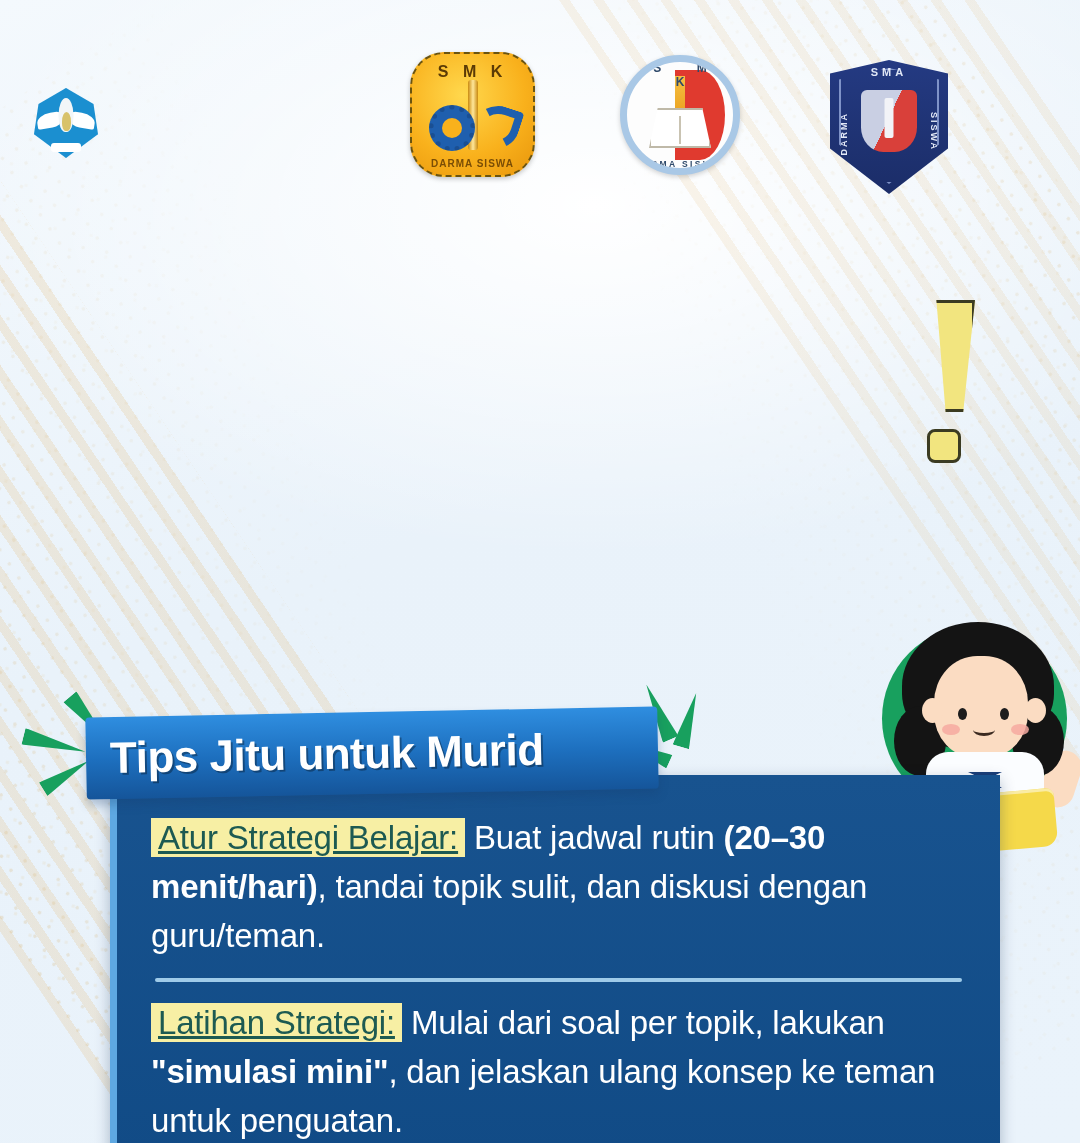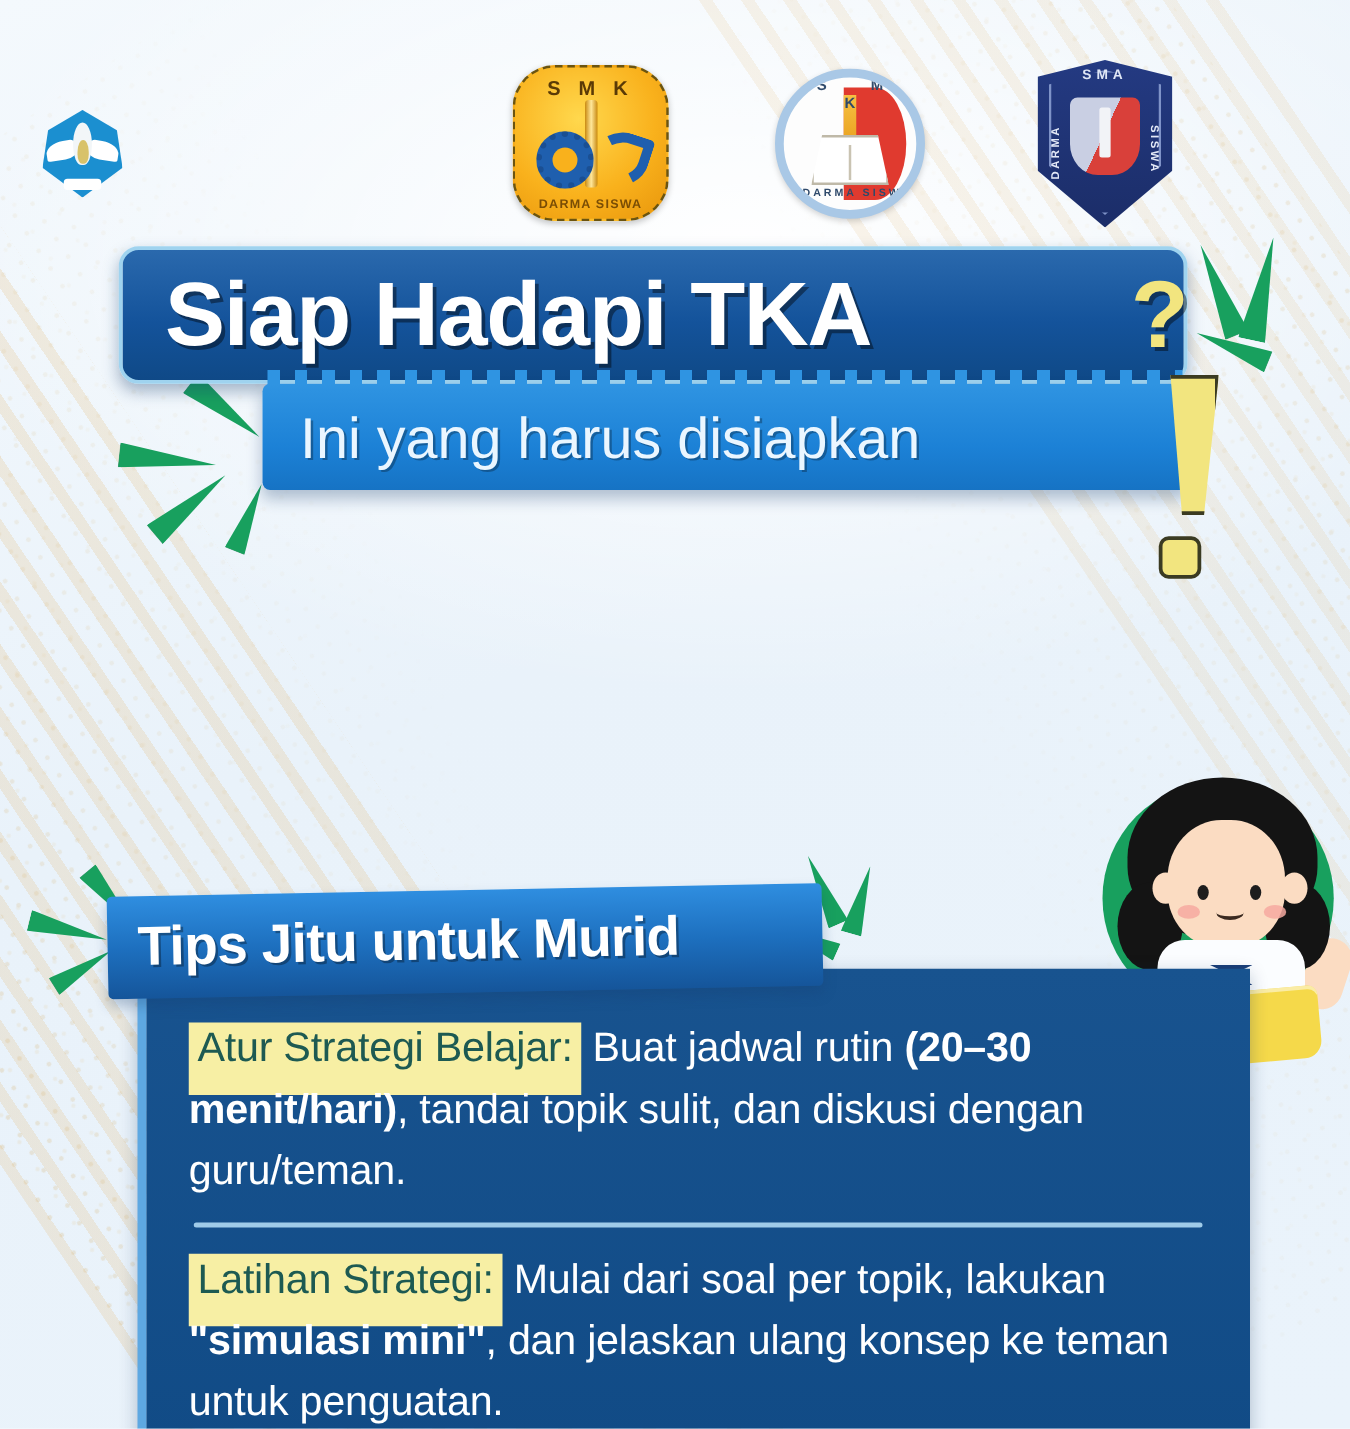--- a/index.html
+++ b/index.html
@@ -163,31 +163,32 @@
     width:2px;height:28px;background:#c9c3b2;
   }
   .smk2 .ring-txt{
     position:absolute; inset:0; color:#2f4a6b; font-weight:bold;
   }
   .smk2 .rt-top{
     position:absolute; top:-1px; left:0;right:0; text-align:center;
     font-size:12px; letter-spacing:16px; padding-left:16px;
   }
   .smk2 .rt-bot{
-    position:absolute; bottom:-1px; left:15px;right:0; text-align:left;
+    position:absolute; bottom:-1px; left:0;right:0; text-align:right;
     font-size:8.5px; letter-spacing:2.4px;
   }
 
   
   .logo-sma{ left:830px; top:18px; }
   .sma{
-    width:108px;height:134px;position:relative;
+    width:118px;height:134px;position:relative;
     background:linear-gradient(180deg,#243a82 0%,#1b2d68 100%);
     clip-path:polygon(50% 0,100% 10%,100% 66%,50% 100%,0 66%,0 10%);
     box-shadow:0 2px 5px rgba(0,0,0,.25);
+    margin-top:12px;
   }
   .sma .inner{
     position:absolute; left:9px;right:9px;top:8px;bottom:10px;
     border:2px solid #7f93c8;
     clip-path:polygon(50% 0,100% 10%,100% 66%,50% 100%,0 66%,0 10%);
   }
   .sma .crest{
     position:absolute; left:50%; top:30px; transform:translateX(-50%);
     width:56px;height:62px;
     background:
@@ -368,21 +369,22 @@
     border-left:7px solid #5ea8e2;
     box-shadow:0 5px 14px rgba(10,40,80,.30);
     padding:38px 34px 0 34px;
   }
   .tip{
     font-size:33px; line-height:49px; color:#ffffff;
     letter-spacing:-.2px;
   }
   .tip .hl{
     background:#f7efa4; color:#1d5a52; font-weight:normal;
-    padding:1px 7px 20px 7px;
+    padding:1px 7px 1px 7px;
+    text-decoration:underline;
   }
   .tip b{ font-weight:bold; color:#ffffff;}
   .tip-divider{
     height:4px; background:#9fcbe9; margin:18px 4px 16px 4px;
     border-radius:2px;
   }
 </style>
 </head>
 <body>
 
@@ -432,45 +434,20 @@
         <div class="inner"></div>
         <div class="crest"></div>
         <div class="t-top">SMA</div>
         <div class="t-left">DARMA</div>
         <div class="t-right">SISWA</div>
       </div>
     </div>
 
   </div>
 
-  <div class="hero">
-
-    <div class="burst" style="left:955px; top:0px; width:130px; height:130px;">
-      <div class="ray" style="left:10px; top:8px; width:20px;height:78px; clip-path:polygon(50% 0,100% 100%,0 100%); transform:rotate(-22deg);"></div>
-      <div class="ray" style="left:44px; top:4px; width:22px;height:84px; clip-path:polygon(50% 0,100% 100%,0 100%); transform:rotate(12deg);"></div>
-      <div class="ray" style="left:22px; top:62px; width:18px;height:62px; clip-path:polygon(50% 0,100% 100%,0 100%); transform:rotate(-68deg);"></div>
-    </div>
-
-    <div class="burst" style="left:118px; top:108px; width:150px; height:150px;">
-      <div class="ray" style="left:52px; top:0px; width:20px;height:70px; clip-path:polygon(50% 0,100% 100%,0 100%); transform:rotate(128deg);"></div>
-      <div class="ray" style="left:6px; top:36px; width:20px;height:78px; clip-path:polygon(50% 0,100% 100%,0 100%); transform:rotate(96deg);"></div>
-      <div class="ray" style="left:24px; top:74px; width:20px;height:74px; clip-path:polygon(50% 0,100% 100%,0 100%); transform:rotate(50deg);"></div>
-      <div class="ray" style="left:72px; top:92px; width:17px;height:58px; clip-path:polygon(50% 0,100% 100%,0 100%); transform:rotate(22deg);"></div>
-    </div>
-
-    <div class="title-bar">
-      <div class="txt">Siap Hadapi TKA</div>
-      <div class="qmark">?</div>
-    </div>
-
-    <div class="sub-bar">
-      <div class="ticks"></div>
-      <div class="txt">Ini yang harus disiapkan</div>
-    </div>
-  </div>
 
   <div class="excl">
     <div class="stem"></div>
     <div class="dot"></div>
   </div>
 
 
   <div class="student">
     <div class="st-circle"></div>
     <div class="st-arm"></div>

